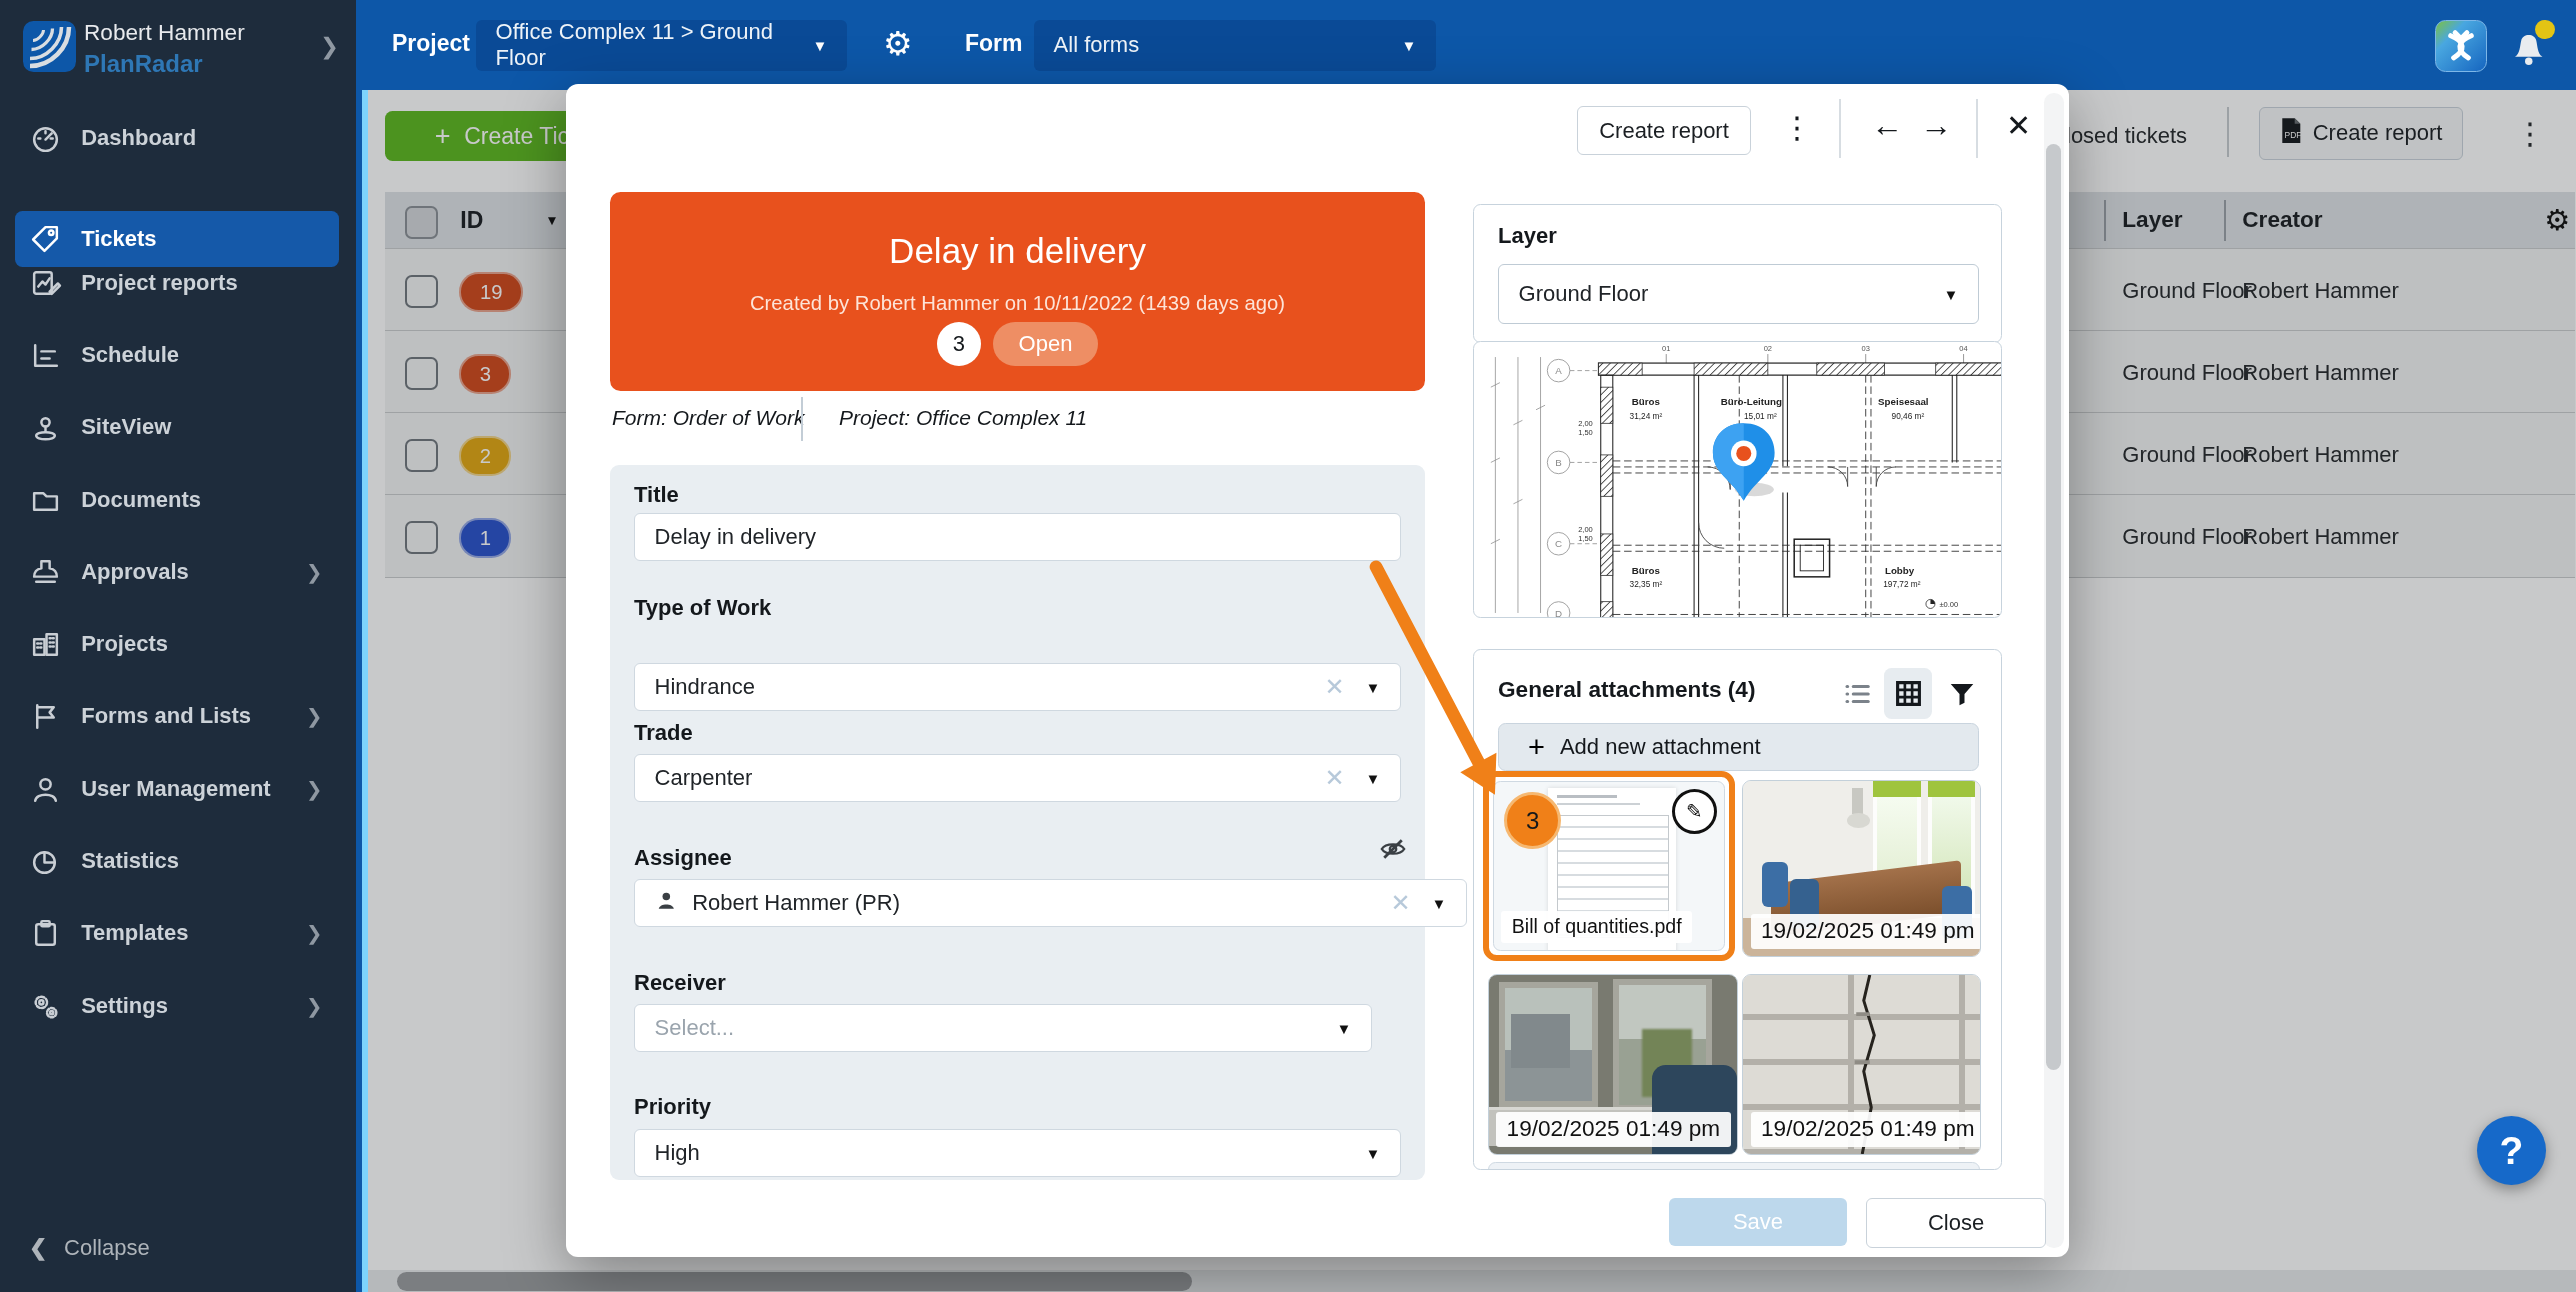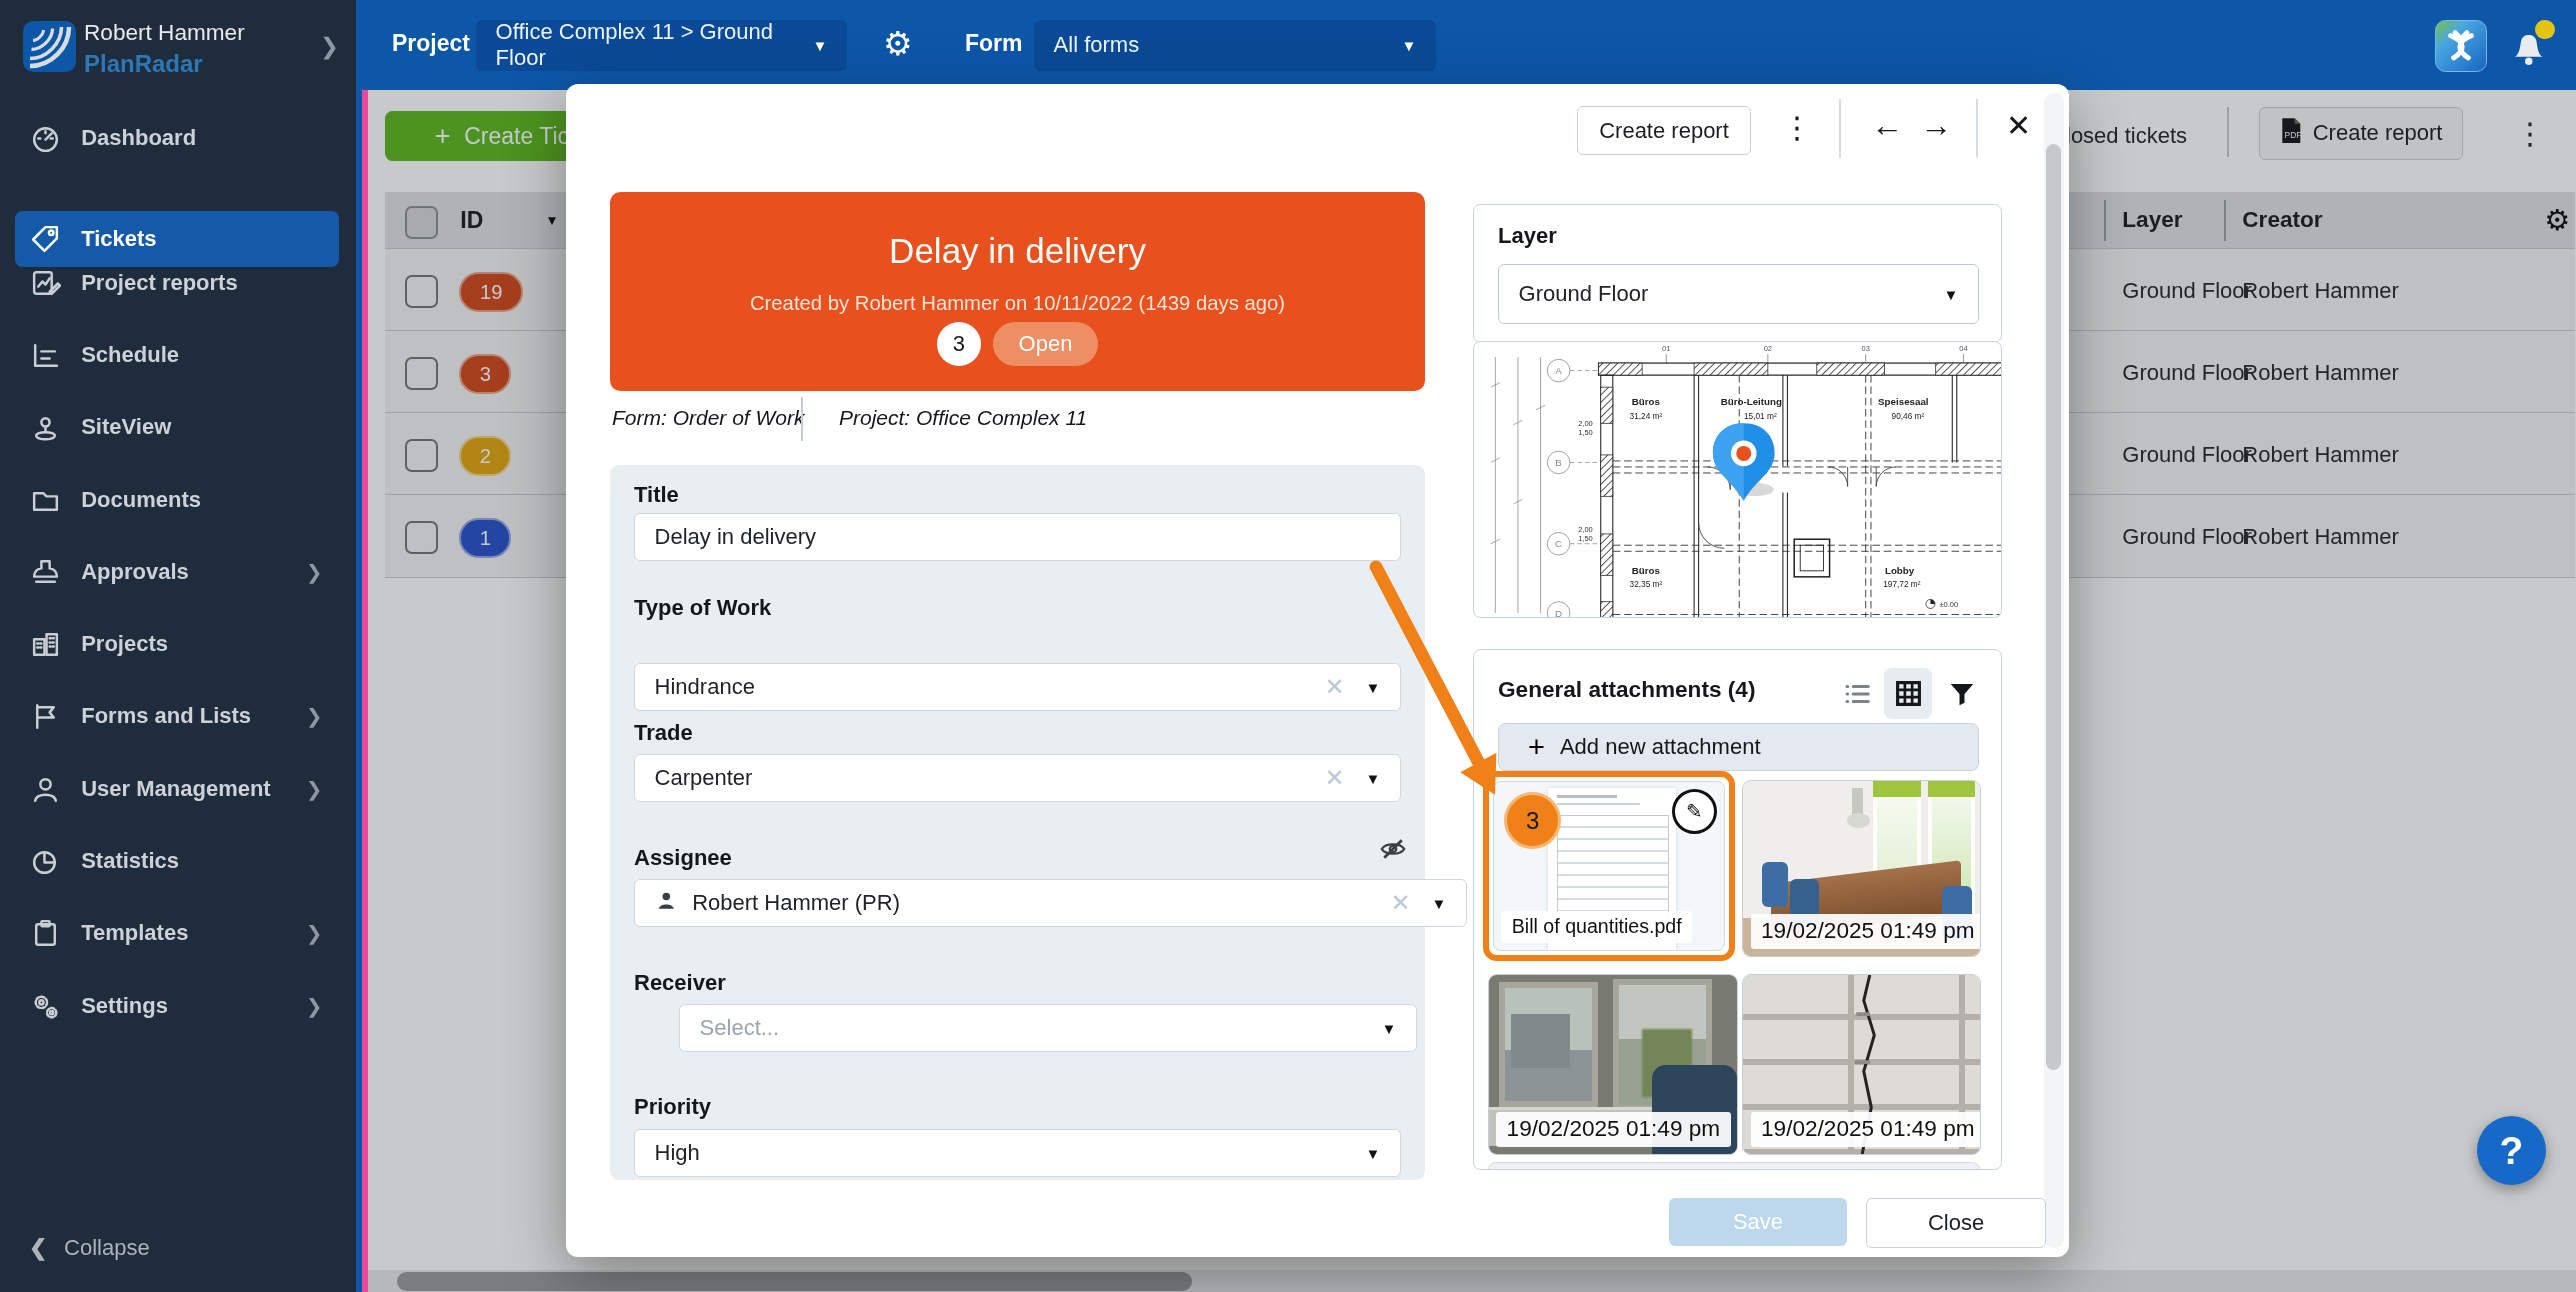--- a/index.html
+++ b/index.html
@@ -1,17 +1,17 @@
 <!DOCTYPE html>
 <html style="font-size:12px"><head>
 <meta charset="utf-8">
 <style>
   html,body{margin:0;padding:0;background:#0b1622;}
   #app{position:relative;width:2576px;height:1293px;overflow:hidden;
-       font-family:"Liberation Sans",sans-serif;background:#ec4899;}
+       font-family:"Liberation Sans",sans-serif;background:#7dd3fc;}
   .abs{position:absolute;}
   
   #sidebar{left:0;top:0;width:362px;height:1293px;background:#1e2c3c;border-right:6.8px solid #0d57a8;box-sizing:border-box;}
   .sb-item{position:absolute;left:15px;width:324px;height:56px;display:flex;align-items:center;color:#ccd2d8;font-size:22px;font-weight:bold;border-radius:7.5px;}
   .sb-item .ic{width:33px;height:33px;margin-left:13.6px;margin-right:19.6px;flex:0 0 auto;}
   .sb-item.active{background:#1559a9;color:#fff;margin-top:29px;}
   .sb-chev{margin-left:auto;margin-right:16.6px;color:#8f98a2;font-size:19.6px;font-weight:normal;}
   svg.sic{stroke:#c9ced4;stroke-width:2.4;fill:none;stroke-linecap:round;stroke-linejoin:round;width:33px;height:33px;}
   .active svg.sic{stroke:#fff;}
   
@@ -325,21 +325,21 @@
             <circle cx="12" cy="8" r="4"></circle>
             <path d="M4 21 c1-6 15-6 16 0z"></path>
           </svg>
       </span>
       <span>Robert Hammer (PR)</span>
       <span class="clr">✕</span>
       <span class="car">▼</span>
     </div>
 
     <div class="flab" style="left:68px;top:886px;">Receiver</div>
-    <div class="sel" style="left:68px;top:920px;width:738px;height:48px;margin-left:45px;">
+    <div class="sel" style="left:68px;top:920px;width:738px;height:48px;">
       <span class="ph">Select...</span>
       <span class="car only">▼</span>
     </div>
 
     <div class="flab" style="left:68px;top:1010px;">Priority</div>
     <div class="sel" style="left:68px;top:1045px;width:767px;height:48px;">
       <span>High</span>
       <span class="car only">▼</span>
     </div>
 

